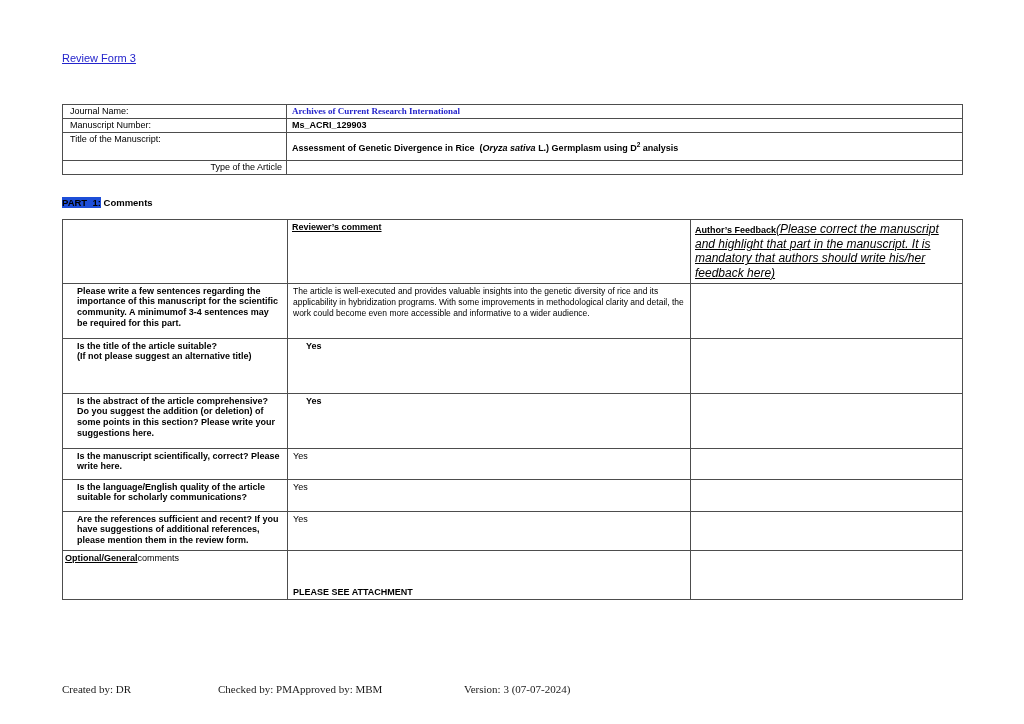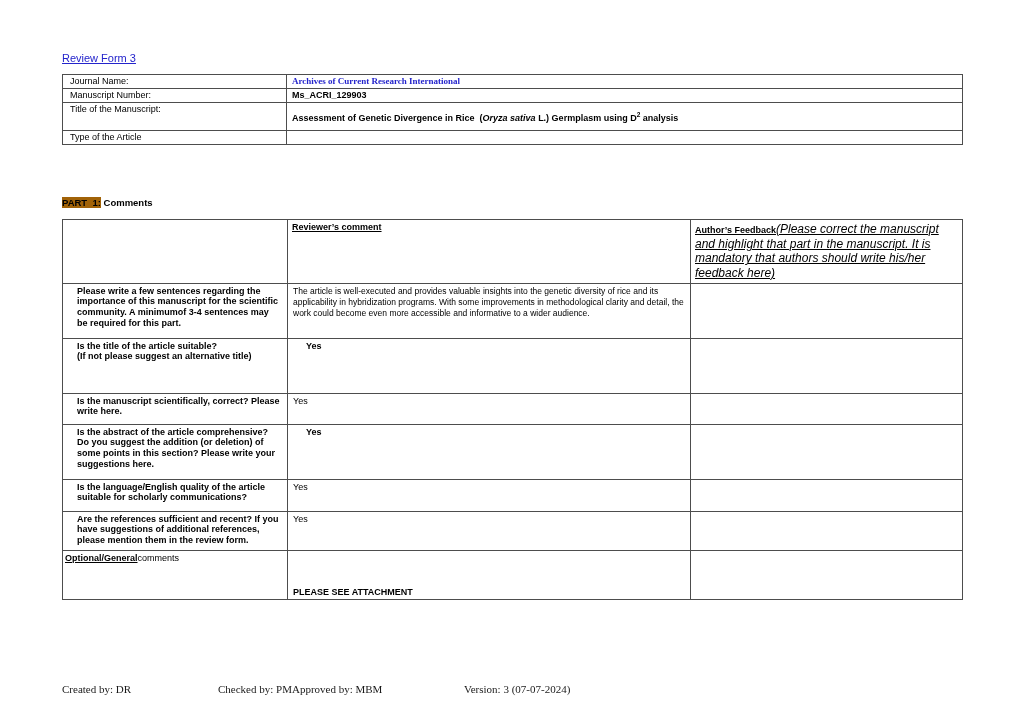--- a/index.html
+++ b/index.html
@@ -16,30 +16,30 @@
   .heading {
     position: absolute; left: 62px; top: 52px;
     font-size: 11px; font-weight: normal;
     color: #2424cc; text-decoration: underline;
   }
 
   table { border-collapse: collapse; table-layout: fixed; }
   td { border: 1px solid #4d4d4d; vertical-align: top; line-height: 1.22; }
 
   
-  .info-table { position: absolute; left: 62px; top: 74px; width: 900px; }
+  .info-table { position: absolute; left: 62px; top: 104px; width: 900px; }
   .info-table td { font-size: 9px; padding: 1px 4px 1px 7px; }
   .info-table .value { font-weight: bold; padding-left: 5px; }
   .info-table .blue { color: #2424cc; font-family: Liberation Serif, serif; }
   .title-cell { padding-top: 10px !important; white-space: pre-wrap; }
   sup { font-size: 6.5px; font-weight: bold; vertical-align: super; line-height: 0; }
 
   
   .part1 { position: absolute; left: 62px; top: 197px; font-size: 9.5px; font-weight: bold; }
-  .part1 .hl { background: #a16207; white-space: pre; }
+  .part1 .hl { background: #1d4ed8; white-space: pre; }
   .part1 .rest { white-space: pre; }
 
   
   .comments-table { position: absolute; left: 62px; top: 219px; width: 900px; }
   .comments-table td { font-size: 9px; }
   .hdr { font-weight: bold; padding: 2px 4px; }
   .author-hdr i { font-weight: normal; font-style: italic; font-size: 12px; }
   .q-cell { font-weight: bold; padding: 2px 6px 2px 14px; white-space: pre-line; }
   .q-opt { font-weight: normal; padding: 2px 4px 2px 2px; white-space: normal; }
   .bu { font-weight: bold; text-decoration: underline; }
@@ -75,21 +75,21 @@
       <td class="value blue">Archives of Current Research International</td>
     </tr>
     <tr style="height:13px;">
       <td>Manuscript Number:</td>
       <td class="value">Ms_ACRI_129903</td>
     </tr>
     <tr style="height:28px;">
       <td>Title of the Manuscript:</td>
       <td class="value title-cell"><span>Assessment of Genetic Divergence in Rice  (</span><i>Oryza sativa</i><span> L.) Germplasm using D</span><sup>2</sup><span> analysis</span></td>
     </tr>
-    <tr style="height:13px;">
+    <tr style="height:13px;text-align:right;">
       <td>Type of the Article</td>
       <td class="value"></td>
     </tr>
   </tbody>
     </table>
 
   <div class="part1">
     <span class="hl">PART  1:</span><span class="rest"> Comments</span>
   </div>
 
@@ -115,29 +115,29 @@
       <td></td>
     </tr>
 
     <tr style="height:55px;">
       <td class="q-cell">Is the title of the article suitable?
 (If not please suggest an alternative title)</td>
       <td class="c-cell c-bold">Yes</td>
       <td></td>
     </tr>
 
+    <tr style="height:55px;">
+      <td class="q-cell">Is the abstract of the article comprehensive? Do you suggest the addition (or deletion) of some points in this section? Please write your suggestions here.</td>
+      <td class="c-cell c-bold">Yes</td>
+      <td></td>
+    </tr>
+
     <tr style="height:31px;">
       <td class="q-cell">Is the manuscript scientifically, correct? Please write here.</td>
       <td class="c-cell">Yes</td>
-      <td></td>
-    </tr>
-
-    <tr style="height:55px;">
-      <td class="q-cell">Is the abstract of the article comprehensive? Do you suggest the addition (or deletion) of some points in this section? Please write your suggestions here.</td>
-      <td class="c-cell c-bold">Yes</td>
       <td></td>
     </tr>
 
     <tr style="height:32px;">
       <td class="q-cell">Is the language/English quality of the article suitable for scholarly communications?</td>
       <td class="c-cell">Yes</td>
       <td></td>
     </tr>
 
     <tr style="height:39px;">

